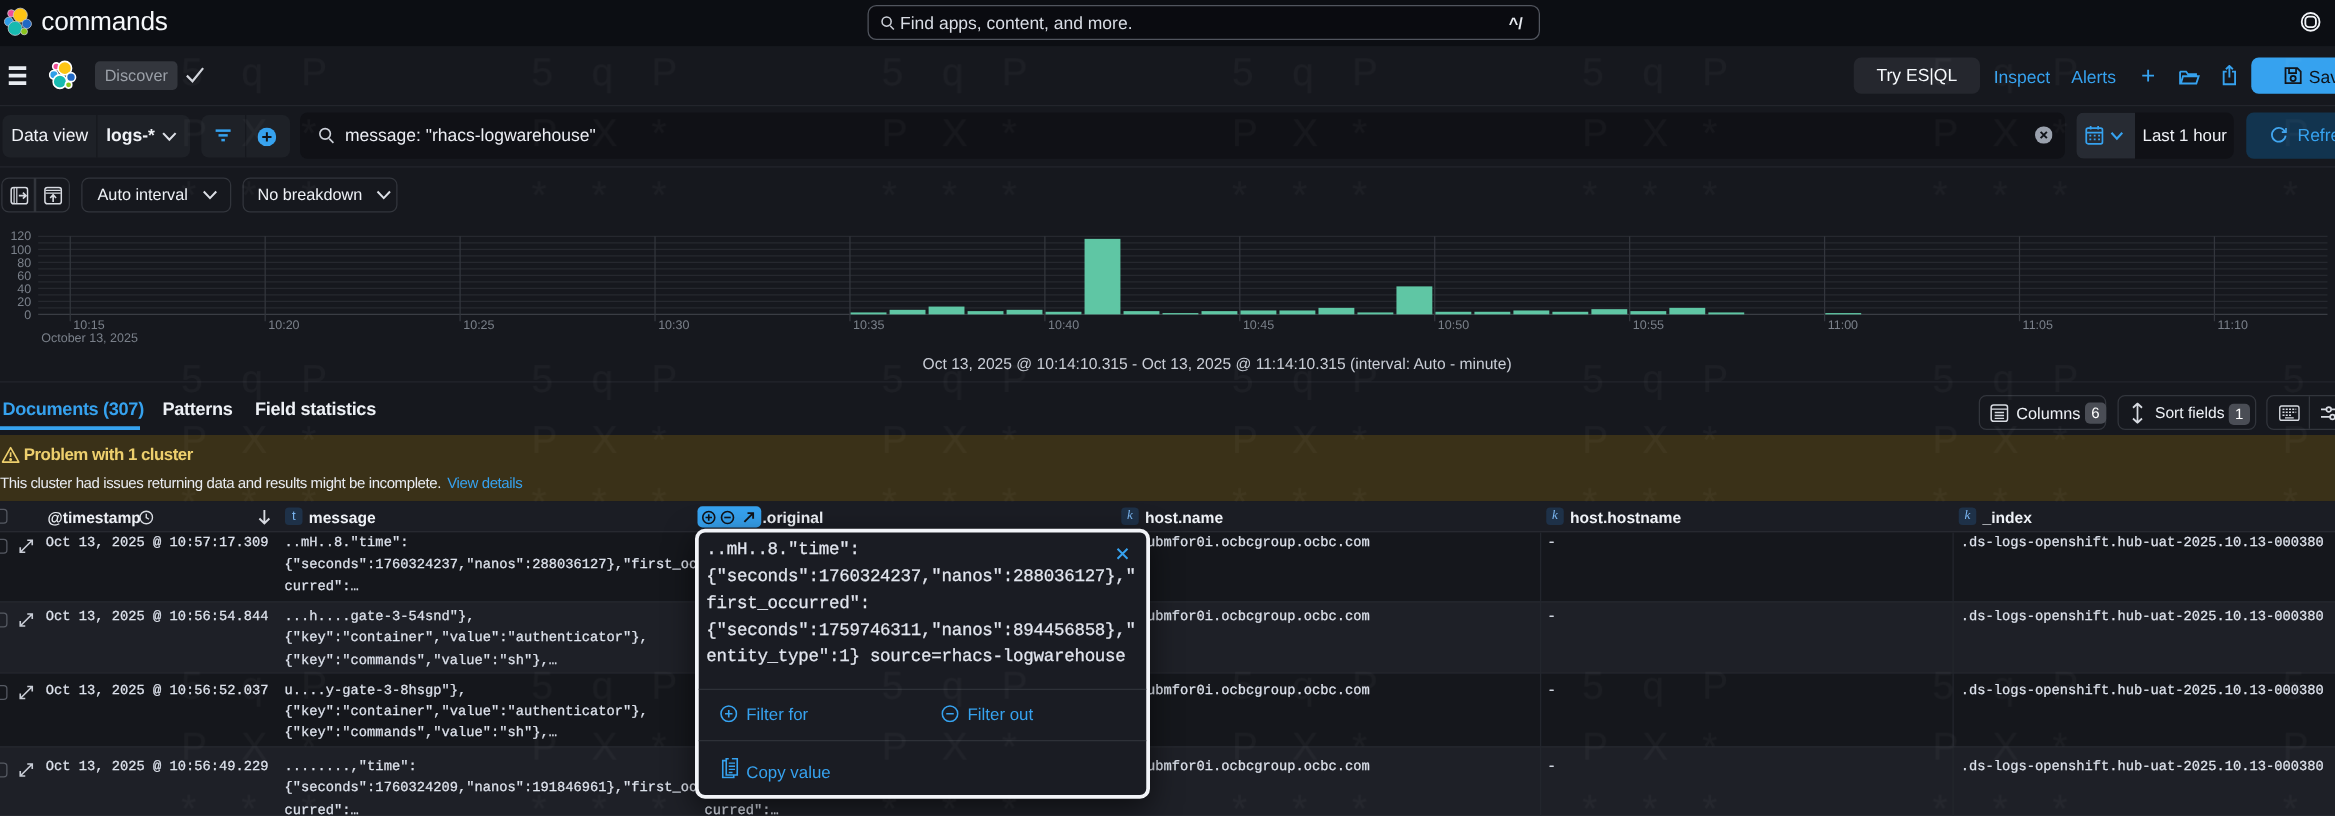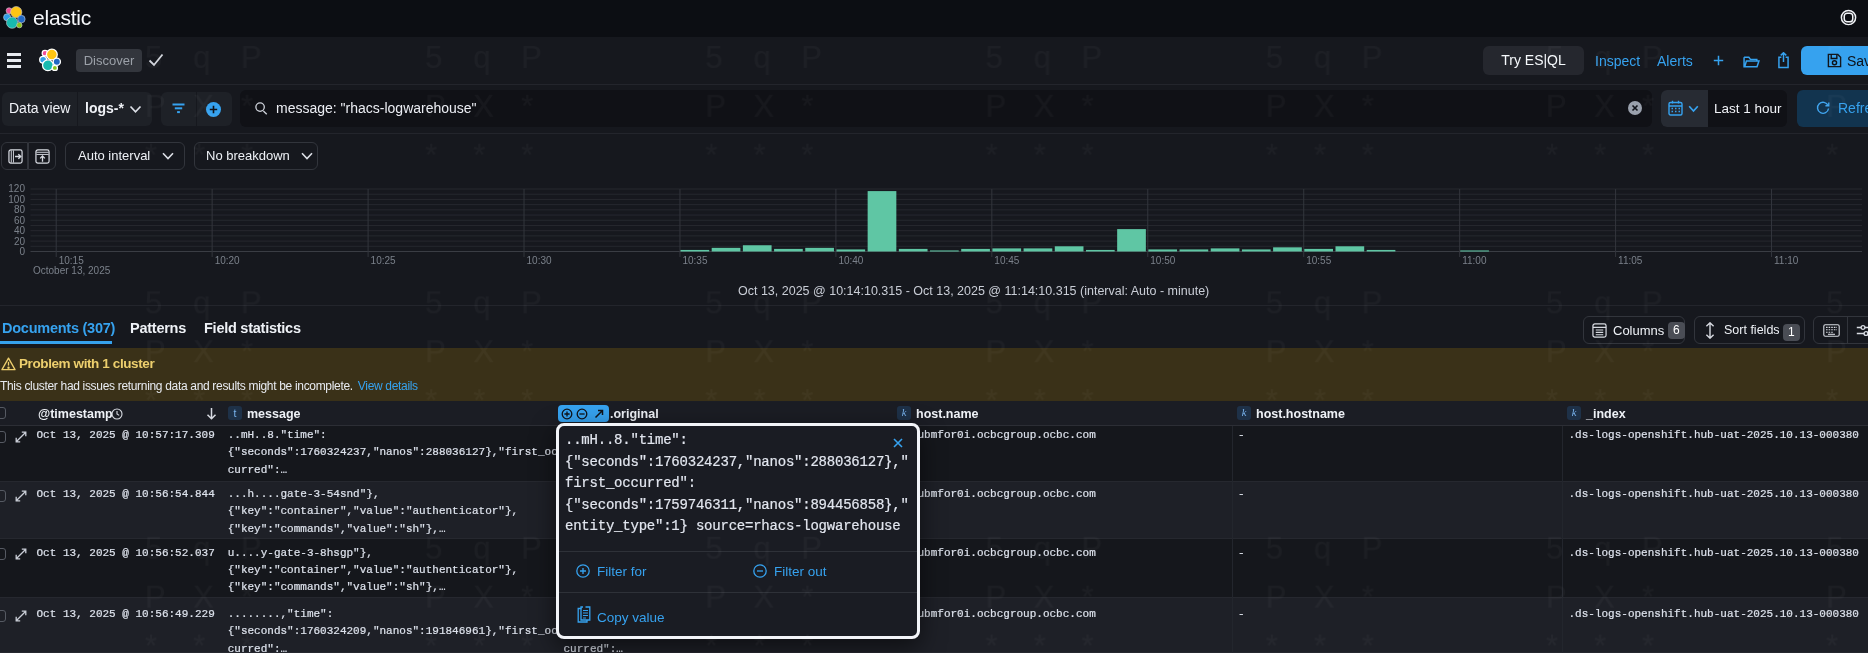--- a/index.html
+++ b/index.html
@@ -60,21 +60,29 @@
   <svg class="abs" style="left:3px;top:5px" width="25" height="25" viewBox="0 0 28 28">
     <g stroke="#c6cad2" stroke-width="0.7">
     <circle cx="6.8" cy="6.4" r="3.3" fill="#f04e98"></circle>
     <circle cx="14.8" cy="8" r="6.3" fill="#fec514"></circle>
     <circle cx="4.6" cy="13.8" r="4" fill="#2f9fe8"></circle>
     <circle cx="20.6" cy="15.8" r="4.2" fill="#2168c4"></circle>
     <circle cx="10.2" cy="19.8" r="6.3" fill="#17bab0"></circle>
     <circle cx="18.3" cy="22.6" r="3" fill="#8ac41b"></circle>
     </g>
   </svg>
-  <div class="abs" style="left:33px;top:6px;font-size:21px;font-weight:500;color:#f6f8fb;letter-spacing:-0.2px">elastic</div>
+  <div class="abs" style="left:33px;top:6px;font-size:21px;font-weight:500;color:#f6f8fb;letter-spacing:-0.2px">commands</div>
+  <div id="sbox">
+    <svg class="abs" style="left:9px;top:7px" width="13" height="13" viewBox="0 0 16 16" fill="none" stroke="#ced2da" stroke-width="1.5">
+      <circle cx="6.5" cy="6.5" r="4.5"></circle>
+          <path d="M10 10.6 L13.6 14.2"></path>
+    </svg>
+    <div class="abs" style="left:25px;top:5px;font-size:14px;color:#d9dde5">Find apps, content, and more.</div>
+    <div class="abs" style="left:512px;top:6px;font-size:13px;color:#e6e9ef;font-weight:600">^/</div>
+  </div>
   <svg class="abs" style="left:1840px;top:9px" width="17" height="17" viewBox="0 0 16 16" fill="none" stroke="#f3f5f9" stroke-width="1.4">
     <circle cx="8" cy="8" r="6.7"></circle>
         <rect x="4" y="4" width="8" height="8" rx="2.7"></rect>
   </svg>
 </div>
 <div id="bar2">
   <div class="abs" style="left:7px;top:16px;width:14px;height:2.6px;background:#e8ebf1"></div>
   <div class="abs" style="left:7px;top:22px;width:14px;height:2.6px;background:#e8ebf1"></div>
   <div class="abs" style="left:7px;top:28px;width:14px;height:2.6px;background:#e8ebf1"></div>
   <svg class="abs" style="left:39px;top:10px" width="24" height="26" viewBox="0 0 28 30">

